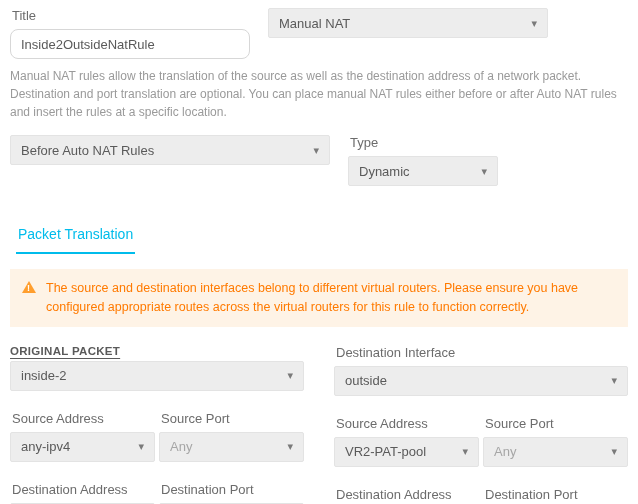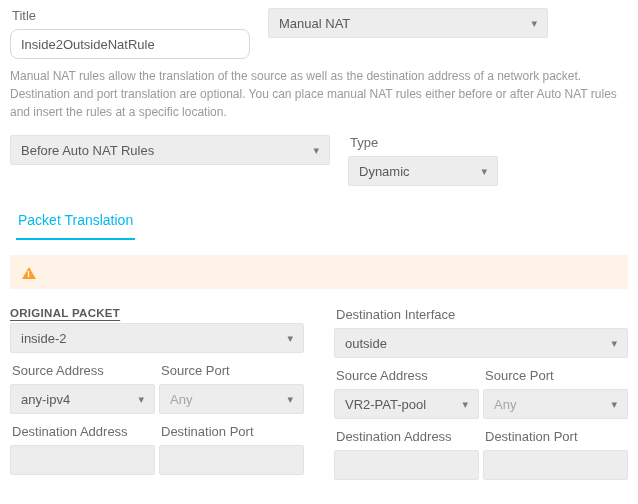--- a/index.html
+++ b/index.html
@@ -64,21 +64,21 @@
   }
   .help-text {
     color: #9a9a9a;
     font-size: 12px;
     line-height: 1.5;
     margin: 8px 0 14px 0;
   }
   .tabs {
     display: flex;
     gap: 28px;
-    margin-top: 20px;
+    margin-top: 34px;
     border-bottom: 1px solid transparent;
     padding-left: 6px;
   }
   .tab {
     padding: 6px 2px 10px 2px;
     font-size: 14px;
     color: #5a5a5a;
     cursor: pointer;
   }
   .tab.active {
@@ -122,21 +122,21 @@
   .col { flex: 1; min-width: 0; }
   .section-head {
     font-size: 11.5px;
     font-weight: 600;
     color: #5a5a5a;
     letter-spacing: 0.3px;
     text-decoration: underline;
     text-underline-offset: 3px;
     margin-bottom: 4px;
   }
-  .pair { display: flex; gap: 4px; margin-top: 10px; }
+  .pair { display: flex; gap: 4px; margin-top: 20px; }
   .pair .field { flex: 1; min-width: 0; }
 </style>
 </head>
 <body>
 
 <div class="row">
   <div class="field" style="width:240px">
     <div class="field-label">Title</div>
     <input class="text-input" value="Inside2OutsideNatRule" style="">
   </div>
@@ -165,20 +165,21 @@
     </div>
   </div>
 </div>
 
 <div class="tabs">
   <div class="tab active">Packet Translation</div>
 </div>
 
 <div class="alert">
   <div class="alert-icon"></div>
+  <div>The source and destination interfaces belong to different virtual routers. Please ensure you have configured appropriate routes across the virtual routers for this rule to function correctly.</div>
 </div>
 
 <div class="cols">
 
   <div class="col">
     <div class="section-head">ORIGINAL PACKET</div>
 
     <div class="field">
       <div class="select">
         <span>inside-2</span>

